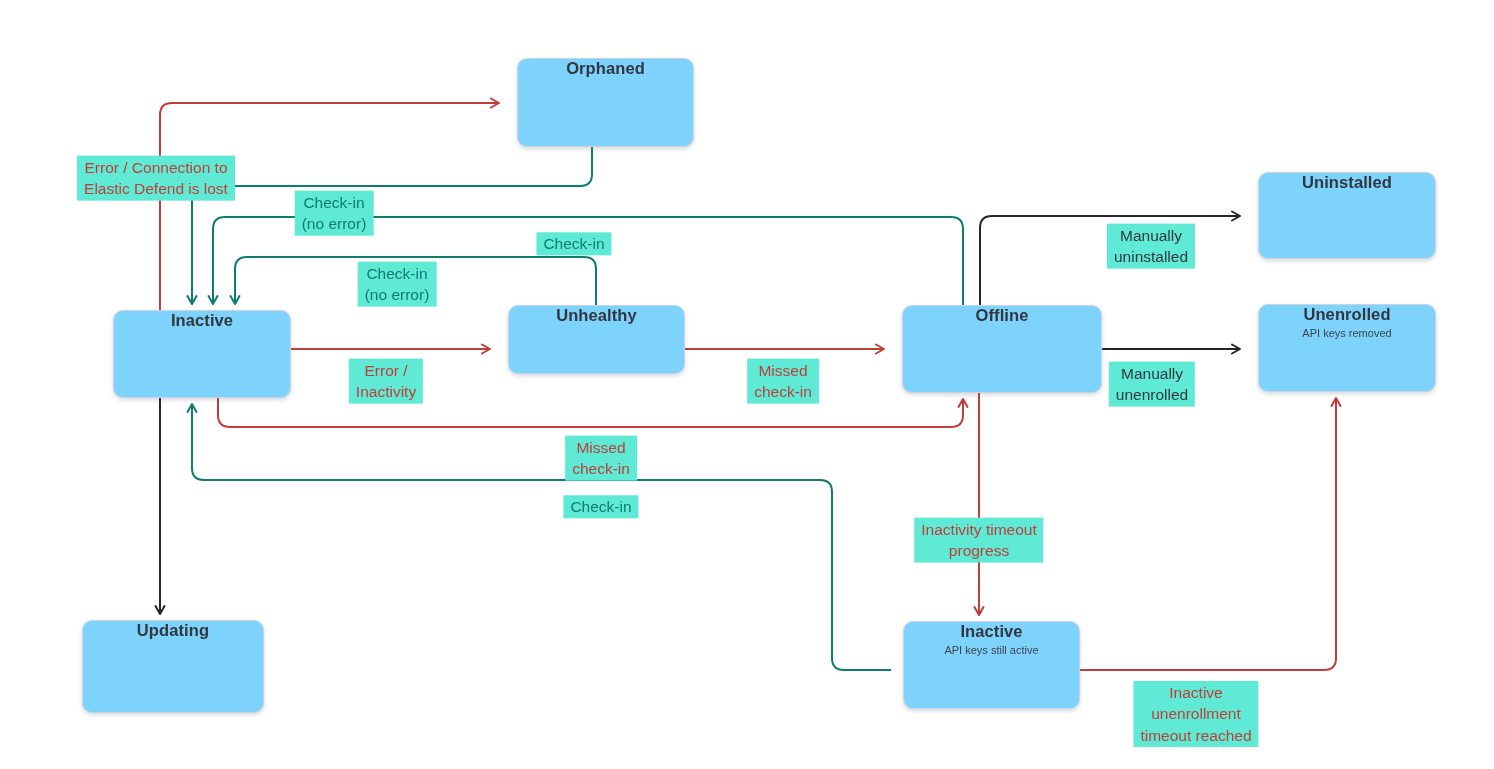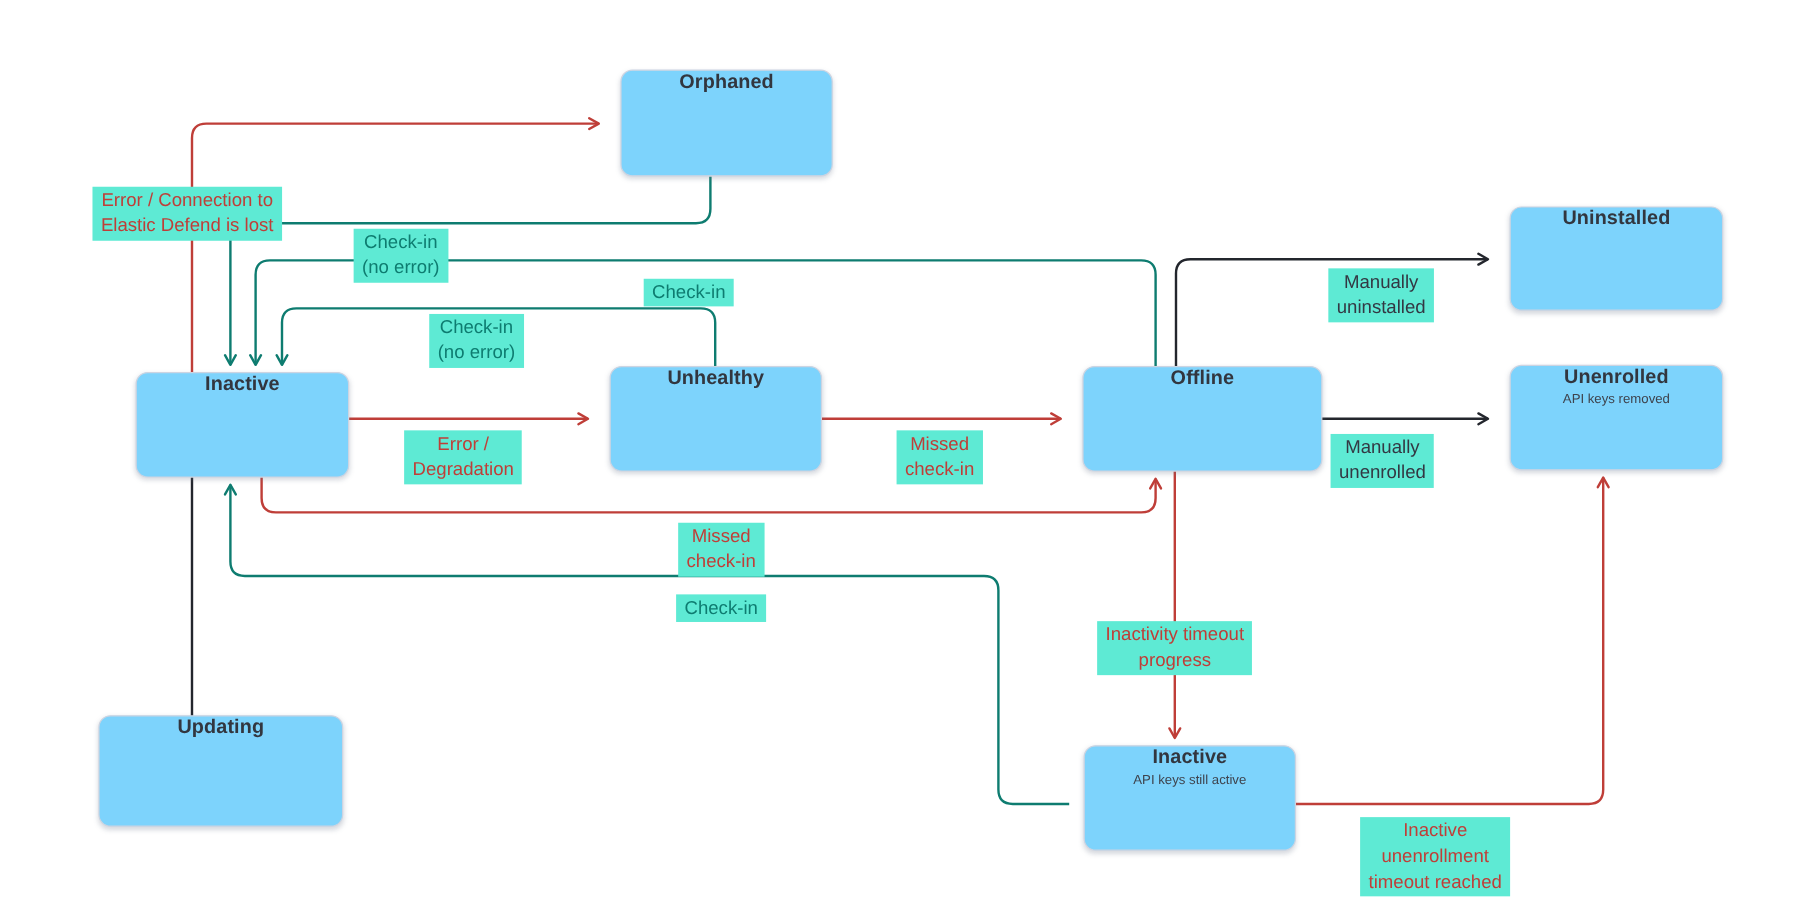--- a/index.html
+++ b/index.html
@@ -65,21 +65,21 @@
       <path d="M160,398 L160,614" fill="none" stroke="#23262d" stroke-width="2" marker-end="url(#arrow-dark)"></path>
       <path d="M980,305 L980,228 Q980,216 992,216 L1240,216" fill="none" stroke="#23262d" stroke-width="2" marker-end="url(#arrow-dark)"></path>
       <path d="M1068,349 L1240,349" fill="none" stroke="#23262d" stroke-width="2" marker-end="url(#arrow-dark)"></path>
     </svg>
     <div class="edge-label" style="left: 156px; top: 151px; color: rgb(191, 62, 56);">
       <div>Error / Connection to</div>
       <div>Elastic Defend is lost</div>
     </div>
     <div class="edge-label" style="left: 386px; top: 354px; color: rgb(191, 62, 56);">
       <div>Error /</div>
-      <div>Degradation</div>
+      <div>Inactivity</div>
     </div>
     <div class="edge-label" style="left: 783px; top: 354px; color: rgb(191, 62, 56);">
       <div>Missed</div>
       <div>check-in</div>
     </div>
     <div class="edge-label" style="left: 601px; top: 431px; color: rgb(191, 62, 56);">
       <div>Missed</div>
       <div>check-in</div>
     </div>
     <div class="edge-label" style="left: 979px; top: 513px; color: rgb(191, 62, 56);">
@@ -112,33 +112,33 @@
     <div class="edge-label" style="left: 1152px; top: 357px; color: rgb(51, 56, 67);">
       <div>Manually</div>
       <div>unenrolled</div>
     </div>
     <div class="node" style="left: 505px; top: 58px; width: 177px; height: 89px;">
       <div class="title">Orphaned</div>
     </div>
     <div class="node" style="left: 101px; top: 310px; width: 178px; height: 88px;">
       <div class="title">Inactive</div>
     </div>
-    <div class="node" style="left: 496px; top: 305px; width: 177px; height: 88px;">
+    <div class="node" style="left: 496px; top: 305px; width: 177px; height: 69px;">
       <div class="title">Unhealthy</div>
     </div>
     <div class="node" style="left: 890px; top: 305px; width: 200px; height: 88px;">
       <div class="title">Offline</div>
     </div>
     <div class="node" style="left: 1246px; top: 172px; width: 178px; height: 87px;">
       <div class="title">Uninstalled</div>
     </div>
     <div class="node" style="left: 1246px; top: 304px; width: 178px; height: 88px;">
       <div class="title">Unenrolled</div>
       <div class="subtitle">API keys removed</div>
     </div>
-    <div class="node" style="left: 70px; top: 596px; width: 204px; height: 93px;">
+    <div class="node" style="left: 70px; top: 620px; width: 182px; height: 93px;">
       <div class="title">Updating</div>
     </div>
     <div class="node" style="left: 891px; top: 621px; width: 177px; height: 88px;">
       <div class="title">Inactive</div>
       <div class="subtitle">API keys still active</div>
     </div>
   </div>
 
 </body></html>

